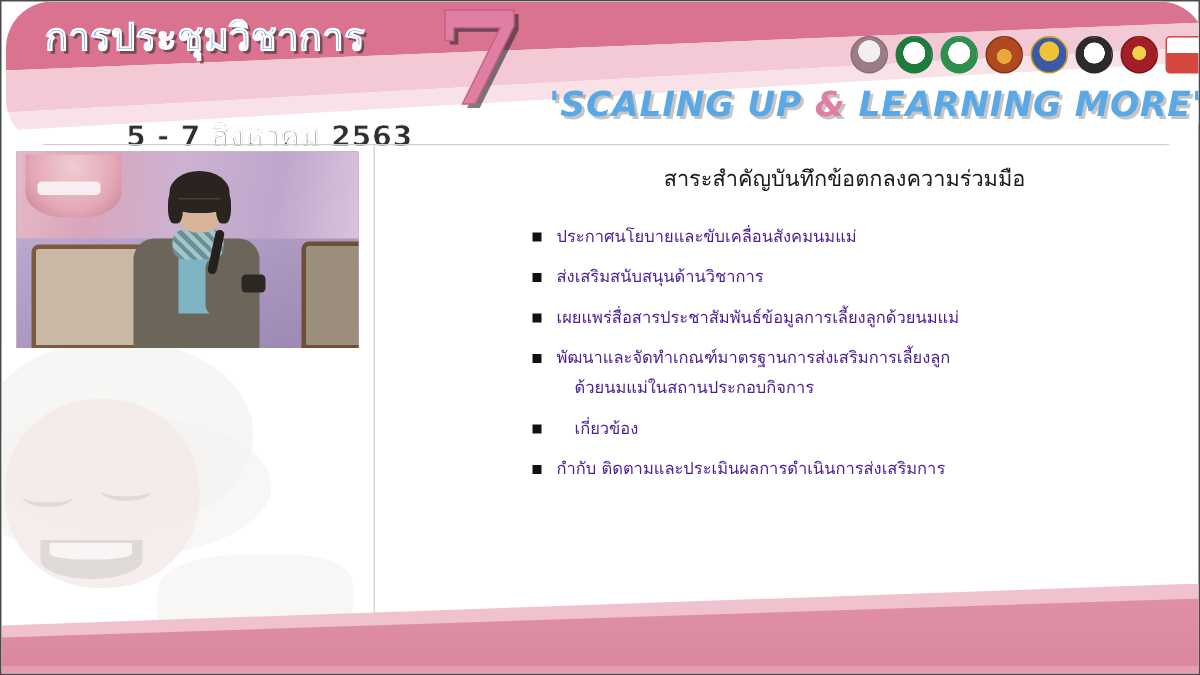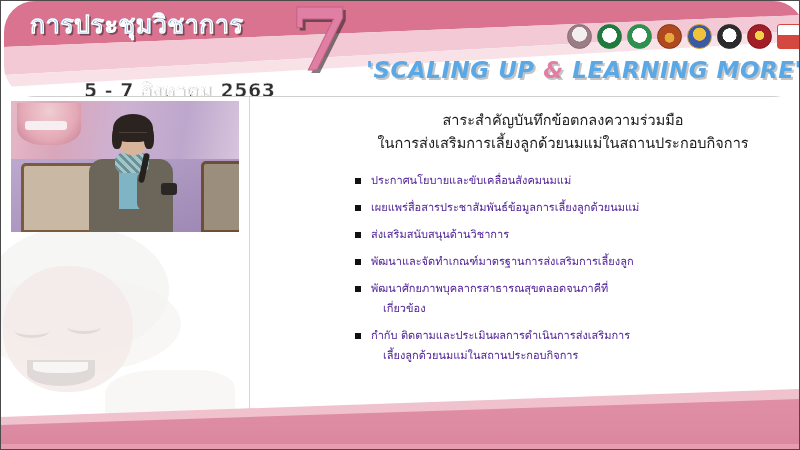--- a/index.html
+++ b/index.html
@@ -238,42 +238,40 @@
     <div class="wm-mouth"></div>
     <div class="wm-teeth"></div>
     <div class="wm-shoulder"></div>
     <div class="wm-veil"></div>
   </div>
 
   <div class="vline"></div>
 
   <div class="content">
     <div class="head-l">สาระสำคัญบันทึกข้อตกลงความร่วมมือ</div>
-    <div class="head-l">ในการส่งเสริมการเลี้ยงลูกด้วยนมแม่ในสถานประกอบกิจการ</div>
 
     <ul class="bullets">
       <li>
         <span>ประกาศนโยบายและขับเคลื่อนสังคมนมแม่</span>
       </li>
       <li>
+        <span>ส่งเสริมสนับสนุนด้านวิชาการ</span>
+      </li>
+      <li>
         <span>เผยแพร่สื่อสารประชาสัมพันธ์ข้อมูลการเลี้ยงลูกด้วยนมแม่</span>
       </li>
       <li>
-        <span>ส่งเสริมสนับสนุนด้านวิชาการ</span>
-      </li>
-      <li>
         <span>พัฒนาและจัดทำเกณฑ์มาตรฐานการส่งเสริมการเลี้ยงลูก</span>
-      </li>
-      <li>
-        <span>พัฒนาศักยภาพบุคลากรสาธารณสุขตลอดจนภาคีที่</span>
+        <span class="bl2">ด้วยนมแม่ในสถานประกอบกิจการ</span>
+      </li>
+      <li>
         <span class="bl2">เกี่ยวข้อง</span>
       </li>
       <li>
         <span>กำกับ ติดตามและประเมินผลการดำเนินการส่งเสริมการ</span>
-        <span class="bl2">เลี้ยงลูกด้วยนมแม่ในสถานประกอบกิจการ</span>
       </li>
     </ul>
   </div>
 
   <div class="wedge-pale"></div>
   <div class="wedge-main"></div>
   <div class="wedge-strip"></div>
 
 </div>
 

